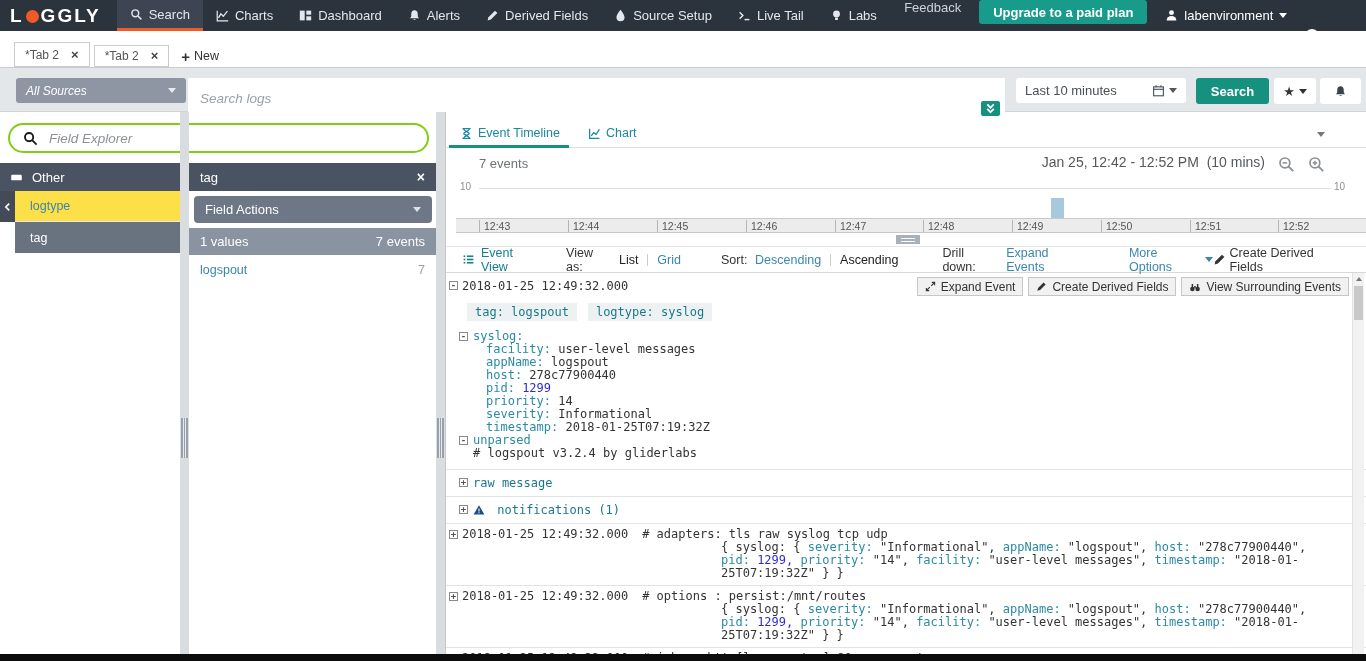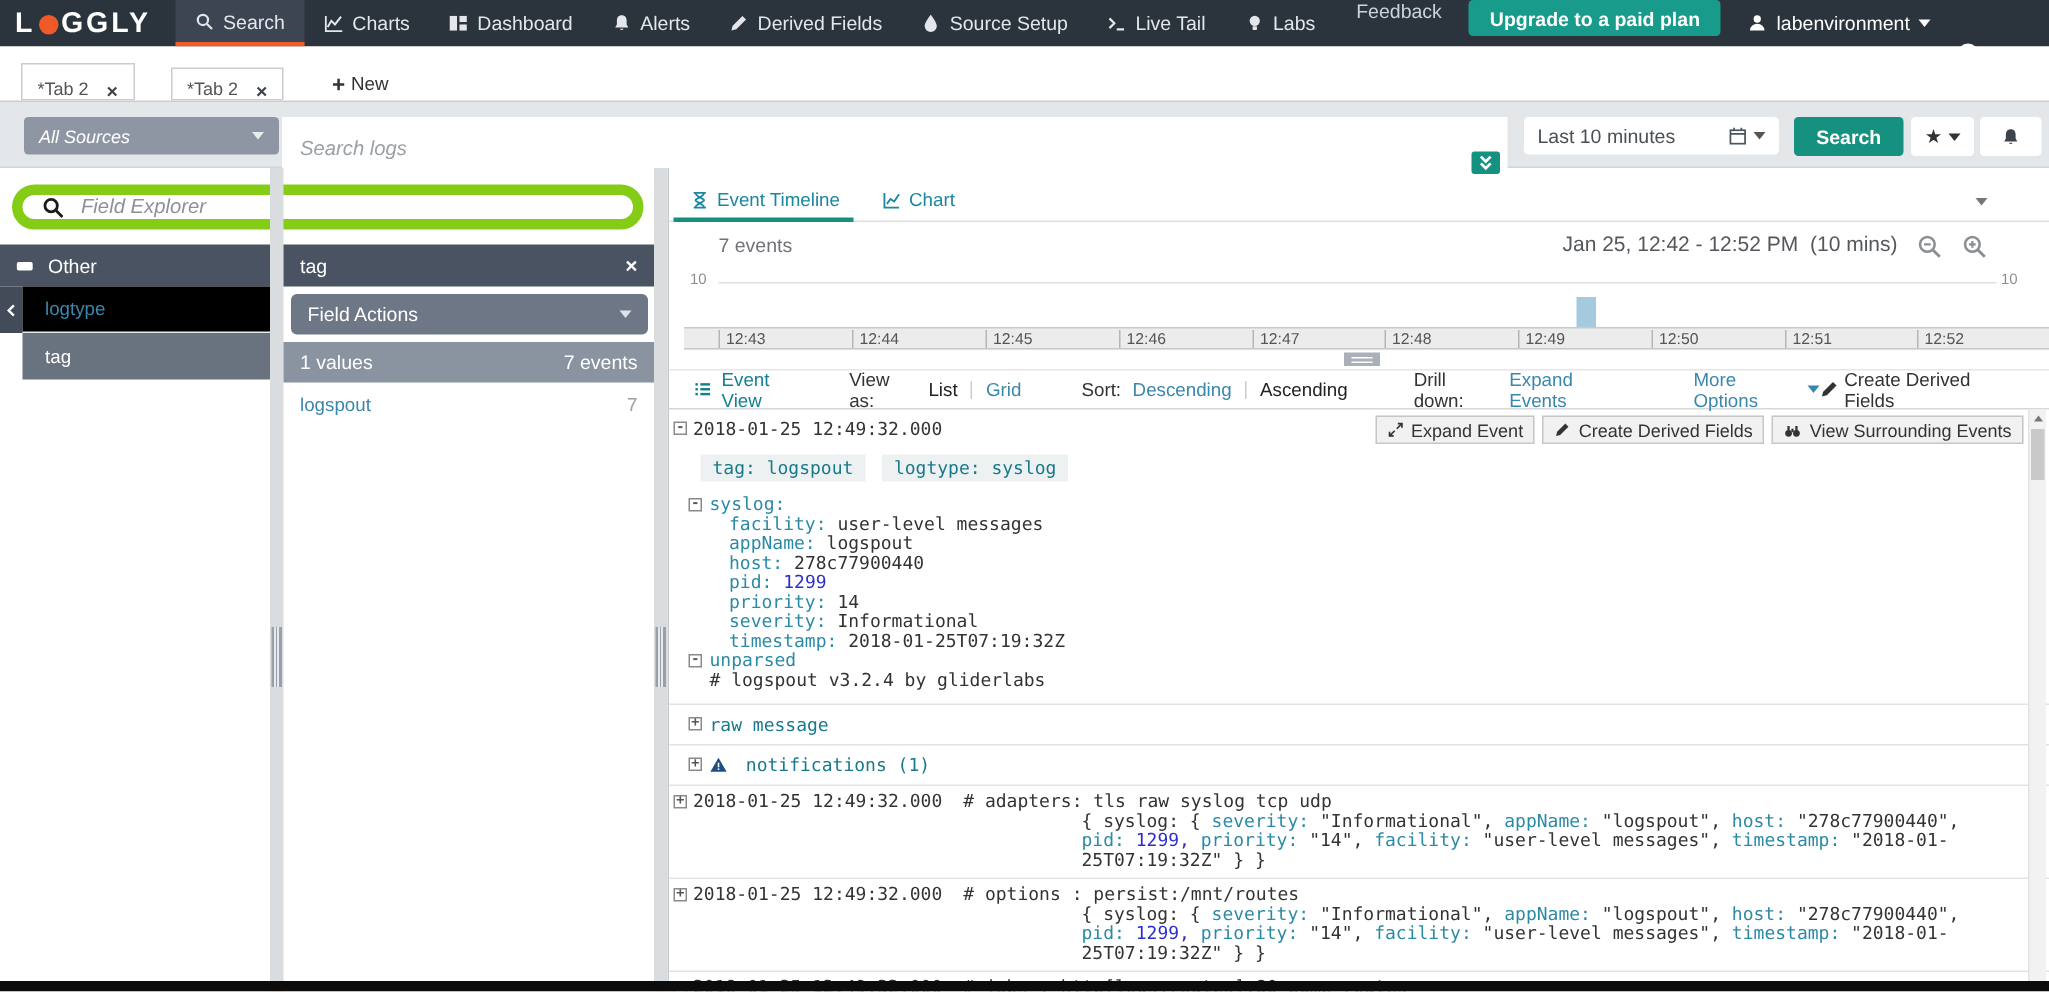--- a/index.html
+++ b/index.html
@@ -18,21 +18,21 @@
   .nav-right{margin-left:auto;display:flex;gap:18px;padding-right:14px;}
   .feedback{color:#cdd3da;cursor:pointer;}
   .upgrade-btn{background:#189b8a;color:#fff;border:none;border-radius:3px;height:24px;padding:0 14px;font-size:13px;font-weight:bold;cursor:pointer;}
   .account{display:flex;align-items:center;gap:6px;color:#fff;cursor:pointer;}
   .help{display:flex;align-items:center;gap:6px;color:#fff;cursor:pointer;margin-top:36px;}
   .help-ic{width:14px;height:14px;border-radius:50%;background:#fff;color:#2b333d;font-weight:bold;font-size:11px;line-height:14px;text-align:center;}
   .help-ic::before{content:"?";}
 
   
   #tabbar{position:absolute;left:0;top:31px;width:1366px;height:37px;background:#fff;border-bottom:1px solid #c9cdd1;box-sizing:border-box;display:flex;align-items:flex-end;padding-left:14px;}
-  .tab{display:flex;align-items:flex-end;gap:12px;border:1px solid #c9cdd1;background:#fff;padding:0 10px;height:25px;font-size:12px;color:#555;margin-right:24px;box-sizing:border-box;cursor:pointer;}
+  .tab{display:flex;align-items:center;gap:12px;border:1px solid #c9cdd1;background:#fff;padding:0 10px;height:25px;font-size:12px;color:#555;margin-right:4px;box-sizing:border-box;cursor:pointer;}
   .tab.t2{height:22px;}
   .tab .x{color:#3d434a;font-weight:bold;font-size:13px;line-height:10px;cursor:pointer;}
   .tab .x::before{content:"×";}
   .newtab{display:flex;align-items:center;gap:4px;font-size:12.5px;color:#333;height:22px;padding:0 8px;cursor:pointer;}
   .newtab .plus{font-weight:bold;font-size:15px;}
   .newtab .plus::before{content:"+";}
 
   
   #searchrow{position:absolute;left:0;top:68px;width:1366px;height:44px;background:#e4e7ea;border-bottom:1px solid #d2d5d8;box-sizing:border-box;}
   .src{position:absolute;left:16px;top:10px;width:170px;height:25px;background:#8e96a3;border-radius:3px;color:#fff;font-style:italic;font-size:12px;display:flex;align-items:center;padding:0 10px;box-sizing:border-box;cursor:pointer;}
@@ -43,27 +43,27 @@
   .trange .cal{margin-left:auto;color:#4a545e;}
   .trange .caret{color:#555;}
   .searchbtn{position:absolute;left:1196px;top:10px;width:73px;height:26px;background:#17917f;color:#fff;border:none;border-radius:3px;font-weight:bold;font-size:13px;cursor:pointer;}
   .starbtn{position:absolute;left:1274px;top:10px;width:42px;height:26px;background:#fff;border-radius:3px;display:flex;align-items:center;justify-content:center;gap:4px;color:#333;cursor:pointer;}
   .star::before{content:"★";font-size:13px;}
   .bellbtn{position:absolute;left:1320px;top:10px;width:41px;height:26px;background:#fff;border-radius:3px;display:flex;align-items:center;justify-content:center;color:#3d434a;cursor:pointer;}
   .collapse-btn{position:absolute;left:981px;top:101px;width:19px;height:15px;background:#17917f;border-radius:2px;z-index:9;display:flex;align-items:center;justify-content:center;cursor:pointer;}
 
   
   #leftpanel{position:absolute;left:0;top:112px;width:445px;height:549px;background:#fff;}
-  .fe-box{position:absolute;left:8px;top:11px;width:421px;height:30px;background:#fff;border:7px solid #84cc16;border-radius:15px;display:flex;align-items:flex-end;padding:0 13px;gap:9px;box-sizing:border-box;}
+  .fe-box{position:absolute;left:8px;top:11px;width:421px;height:30px;background:#fff;border:2px solid #84cc16;border-radius:15px;display:flex;align-items:center;padding:0 13px;gap:9px;box-sizing:border-box;}
   .fe-box input{border:0;outline:0;flex:1;font-size:13.5px;color:#333;background:transparent;}
   .fe-box input::placeholder{color:#8d9196;font-style:italic;}
   .grp-hdr{position:absolute;left:0;top:51px;width:180px;height:28px;background:#4a5361;color:#fff;display:flex;align-items:center;gap:9px;font-size:13px;padding:0 10px;box-sizing:border-box;}
   .collapse{position:absolute;left:0;top:79px;width:15px;height:31px;background:#434b58;display:flex;align-items:center;justify-content:center;cursor:pointer;}
   .fld-item{position:absolute;left:15px;width:165px;height:31px;display:flex;align-items:center;padding:0 15px;font-size:12.5px;box-sizing:border-box;border-bottom:1px solid #e6e8ea;cursor:pointer;}
-  .fld-item.logtype{top:79px;color:#3a87ad;background:#000000;}
+  .fld-item.logtype{top:79px;color:#3a87ad;background:#fde047;}
   .fld-item.tag{top:110px;color:#fff;background:#69727f;border-bottom:0;}
   .split{position:absolute;top:0;width:9px;height:549px;background:#dadde0;cursor:col-resize;}
   .split.s1{left:180px;}
   .split.s2{left:436px;width:9px;}
   .split .grip{position:absolute;top:306px;left:1px;width:7px;height:40px;background:linear-gradient(90deg,#98a0ac 0 2px,#e7e9ec 2px 3px,#98a0ac 3px 4px,#e7e9ec 4px 5px,#98a0ac 5px 7px);}
   .fp-hdr{position:absolute;left:189px;top:51px;width:247px;height:28px;background:#4a5361;color:#fff;font-size:13px;display:flex;align-items:center;padding:0 11px;box-sizing:border-box;}
   .fp-hdr .x{margin-left:auto;font-weight:bold;font-size:14px;cursor:pointer;}
   .fp-hdr .x::before{content:"×";}
   .fa-btn{position:absolute;left:194px;top:84px;width:238px;height:27px;background:#6e7786;border-radius:4px;color:#fff;font-size:13px;display:flex;align-items:center;padding:0 11px;box-sizing:border-box;cursor:pointer;}
   .fa-btn .caret{margin-left:auto;color:#dfe3e8;}

